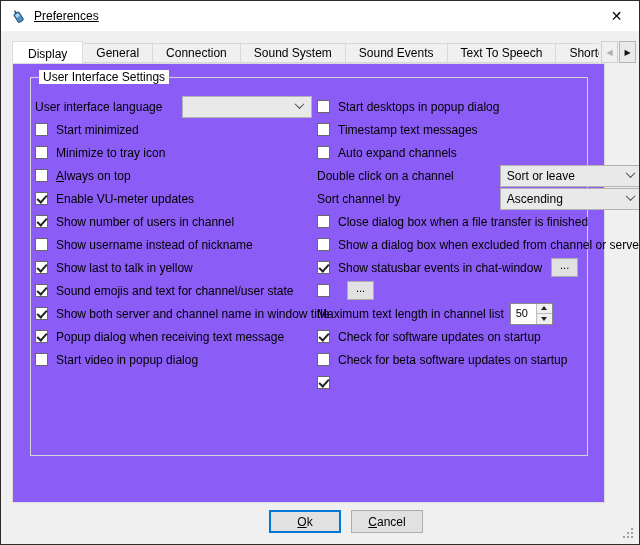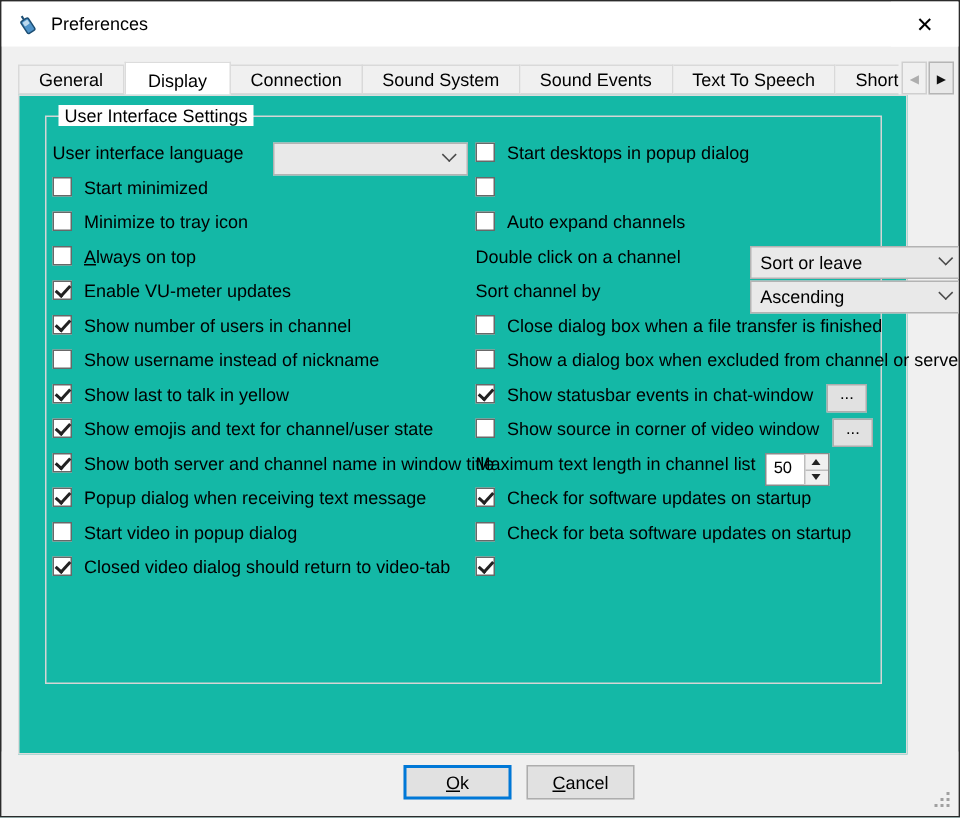--- a/index.html
+++ b/index.html
@@ -8,21 +8,21 @@
     position:relative; width:640px; height:545px;
     background:#f0f0f0; border:1px solid #2b2b2b;
     font-size:12px; color:#000; overflow:hidden;
   }
   
   .titlebar {
     position:absolute; top:0; left:0; right:0; height:30px;
     background:#ffffff; display:flex; align-items:center; padding-left:9px;
   }
   .app-icon { width:17px; height:17px; margin-right:7px; flex:none; }
-  .title-text { font-size:12px; }
+  .title-text { font-size:12px;text-decoration:underline; }
   .close-btn {
     position:absolute; top:0; right:0; width:45px; height:30px;
     display:flex; align-items:center; justify-content:center;
     font-size:14px; color:#000; cursor:default; background:#ffffff; border:none;
   }
   
   .tabbar {
     position:absolute; top:40px; left:11px; width:618px; height:22px;
     display:flex; align-items:flex-end; z-index:2; overflow:hidden;
   }
@@ -41,33 +41,33 @@
     display:flex; align-items:center; background:#f0f0f0; padding-left:2px; gap:1px;
   }
   .tab-scroll-btn {
     width:17px; height:22px; background:#e9e9e9; border:1px solid #b5b5b5;
     display:flex; align-items:center; justify-content:center; font-size:8px; color:#111;
   }
   .tab-scroll-btn.disabled { color:#aeaeae; border-color:#cfcfcf; background:#f0f0f0; }
   
   .page {
     position:absolute; top:62px; left:11px; width:593px; height:440px;
-    background:#14b8a6; border:1px solid #dcdcdc; z-index:1;
+    background:#8b5cf6; border:1px solid #dcdcdc; z-index:1;
   }
   .groupbox {
     position:absolute; left:17px; top:13px; right:16px; bottom:46px;
     border:1px solid #d5d5d5;
   }
   .groupbox-title {
     position:absolute; top:-8px; left:8px; background:#ffffff; padding:0 4px; font-size:12px;
   }
   .columns { display:flex; padding:17px 4px 0 4px; }
   .col-left  { width:277px; flex:none; }
   .col-right { flex:1; padding-left:5px; }
-  .row { display:flex; height:23px; }
+  .row { display:flex; align-items:center; height:23px; }
   .row.between { justify-content:space-between; }
   
   .cb {
     width:13px; height:13px; border:1px solid #686868; background:#fff;
     margin-right:8px; flex:none; position:relative;
   }
   .cb[data-checked="true"]::after {
     content:""; position:absolute; left:3px; top:0px; width:4px; height:8px;
     border:solid #222; border-width:0 2px 2px 0; transform:rotate(42deg);
   }
@@ -124,22 +124,22 @@
         <line x1="8.5" y1="1.5" x2="8.5" y2="5" stroke="#1d4e73" stroke-width="1.4"></line>
         <rect x="5.6" y="4.4" width="5.8" height="9.6" rx="1.2" fill="#4f93c9" stroke="#1d4e73" stroke-width="1"></rect>
         <rect x="6.6" y="5.6" width="3.8" height="3" rx="0.5" fill="#bcd9ee"></rect>
       </g>
     </svg>
     <span class="title-text">Preferences</span>
     <button class="close-btn">✕</button>
   </div>
 
   <div class="tabbar">
+    <div class="tab" data-selected="true">Display</div>
     <div class="tab" data-selected="false">General</div>
-    <div class="tab" data-selected="true">Display</div>
     <div class="tab" data-selected="false">Connection</div>
     <div class="tab" data-selected="false">Sound System</div>
     <div class="tab" data-selected="false">Sound Events</div>
     <div class="tab" data-selected="false">Text To Speech</div>
     <div class="tab" data-selected="false">Shortcuts</div>
 
   </div>
   <div class="tab-scrollers">
     <div class="tab-scroll-btn disabled">
       <span>◀</span>
@@ -188,48 +188,45 @@
           <div class="row">
             <span class="cb" data-checked="false"></span>
             <span class="cb-label">Show username instead of nickname</span>
           </div>
           <div class="row">
             <span class="cb" data-checked="true"></span>
             <span class="cb-label">Show last to talk in yellow</span>
           </div>
           <div class="row">
             <span class="cb" data-checked="true"></span>
-            <span class="cb-label">Show emojis and text for channel/user state</span>
+            <span class="cb-label">Sound emojis and text for channel/user state</span>
           </div>
           <div class="row">
             <span class="cb" data-checked="true"></span>
             <span class="cb-label">Show both server and channel name in window title</span>
           </div>
           <div class="row">
             <span class="cb" data-checked="true"></span>
             <span class="cb-label">Popup dialog when receiving text message</span>
           </div>
           <div class="row">
             <span class="cb" data-checked="false"></span>
             <span class="cb-label">Start video in popup dialog</span>
           </div>
-          <div class="row">
-            <span class="cb" data-checked="true"></span>
-            <span class="cb-label">Closed video dialog should return to video-tab</span>
-          </div>
         </div>
 
         <div class="col-right">
 
           <div class="row">
             <span class="cb" data-checked="false"></span>
             <span class="cb-label">Start desktops in popup dialog</span>
           </div>
           <div class="row">
             <span class="cb" data-checked="false"></span>
+            <span class="cb-label">Timestamp text messages</span>
           </div>
           <div class="row">
             <span class="cb" data-checked="false"></span>
             <span class="cb-label">Auto expand channels</span>
           </div>
 
           <div class="row between">
             <span class="cb-label">Double click on a channel</span>
             <div class="combo right-combo">
               <span>Sort or leave</span>
@@ -252,21 +249,20 @@
             <span class="cb" data-checked="false"></span>
             <span class="cb-label">Show a dialog box when excluded from channel or server</span>
           </div>
           <div class="row">
             <span class="cb" data-checked="true"></span>
             <span class="cb-label">Show statusbar events in chat-window</span>
             <button class="more-btn">...</button>
           </div>
           <div class="row">
             <span class="cb" data-checked="false"></span>
-            <span class="cb-label">Show source in corner of video window</span>
             <button class="more-btn">...</button>
           </div>
 
           <div class="row">
             <span class="cb-label">Maximum text length in channel list</span>
             <div class="spin">
               <span class="spin-value">50</span>
               <span class="spin-btns">
                 <span class="spin-btn">
                     <span class="tri-up"></span>

